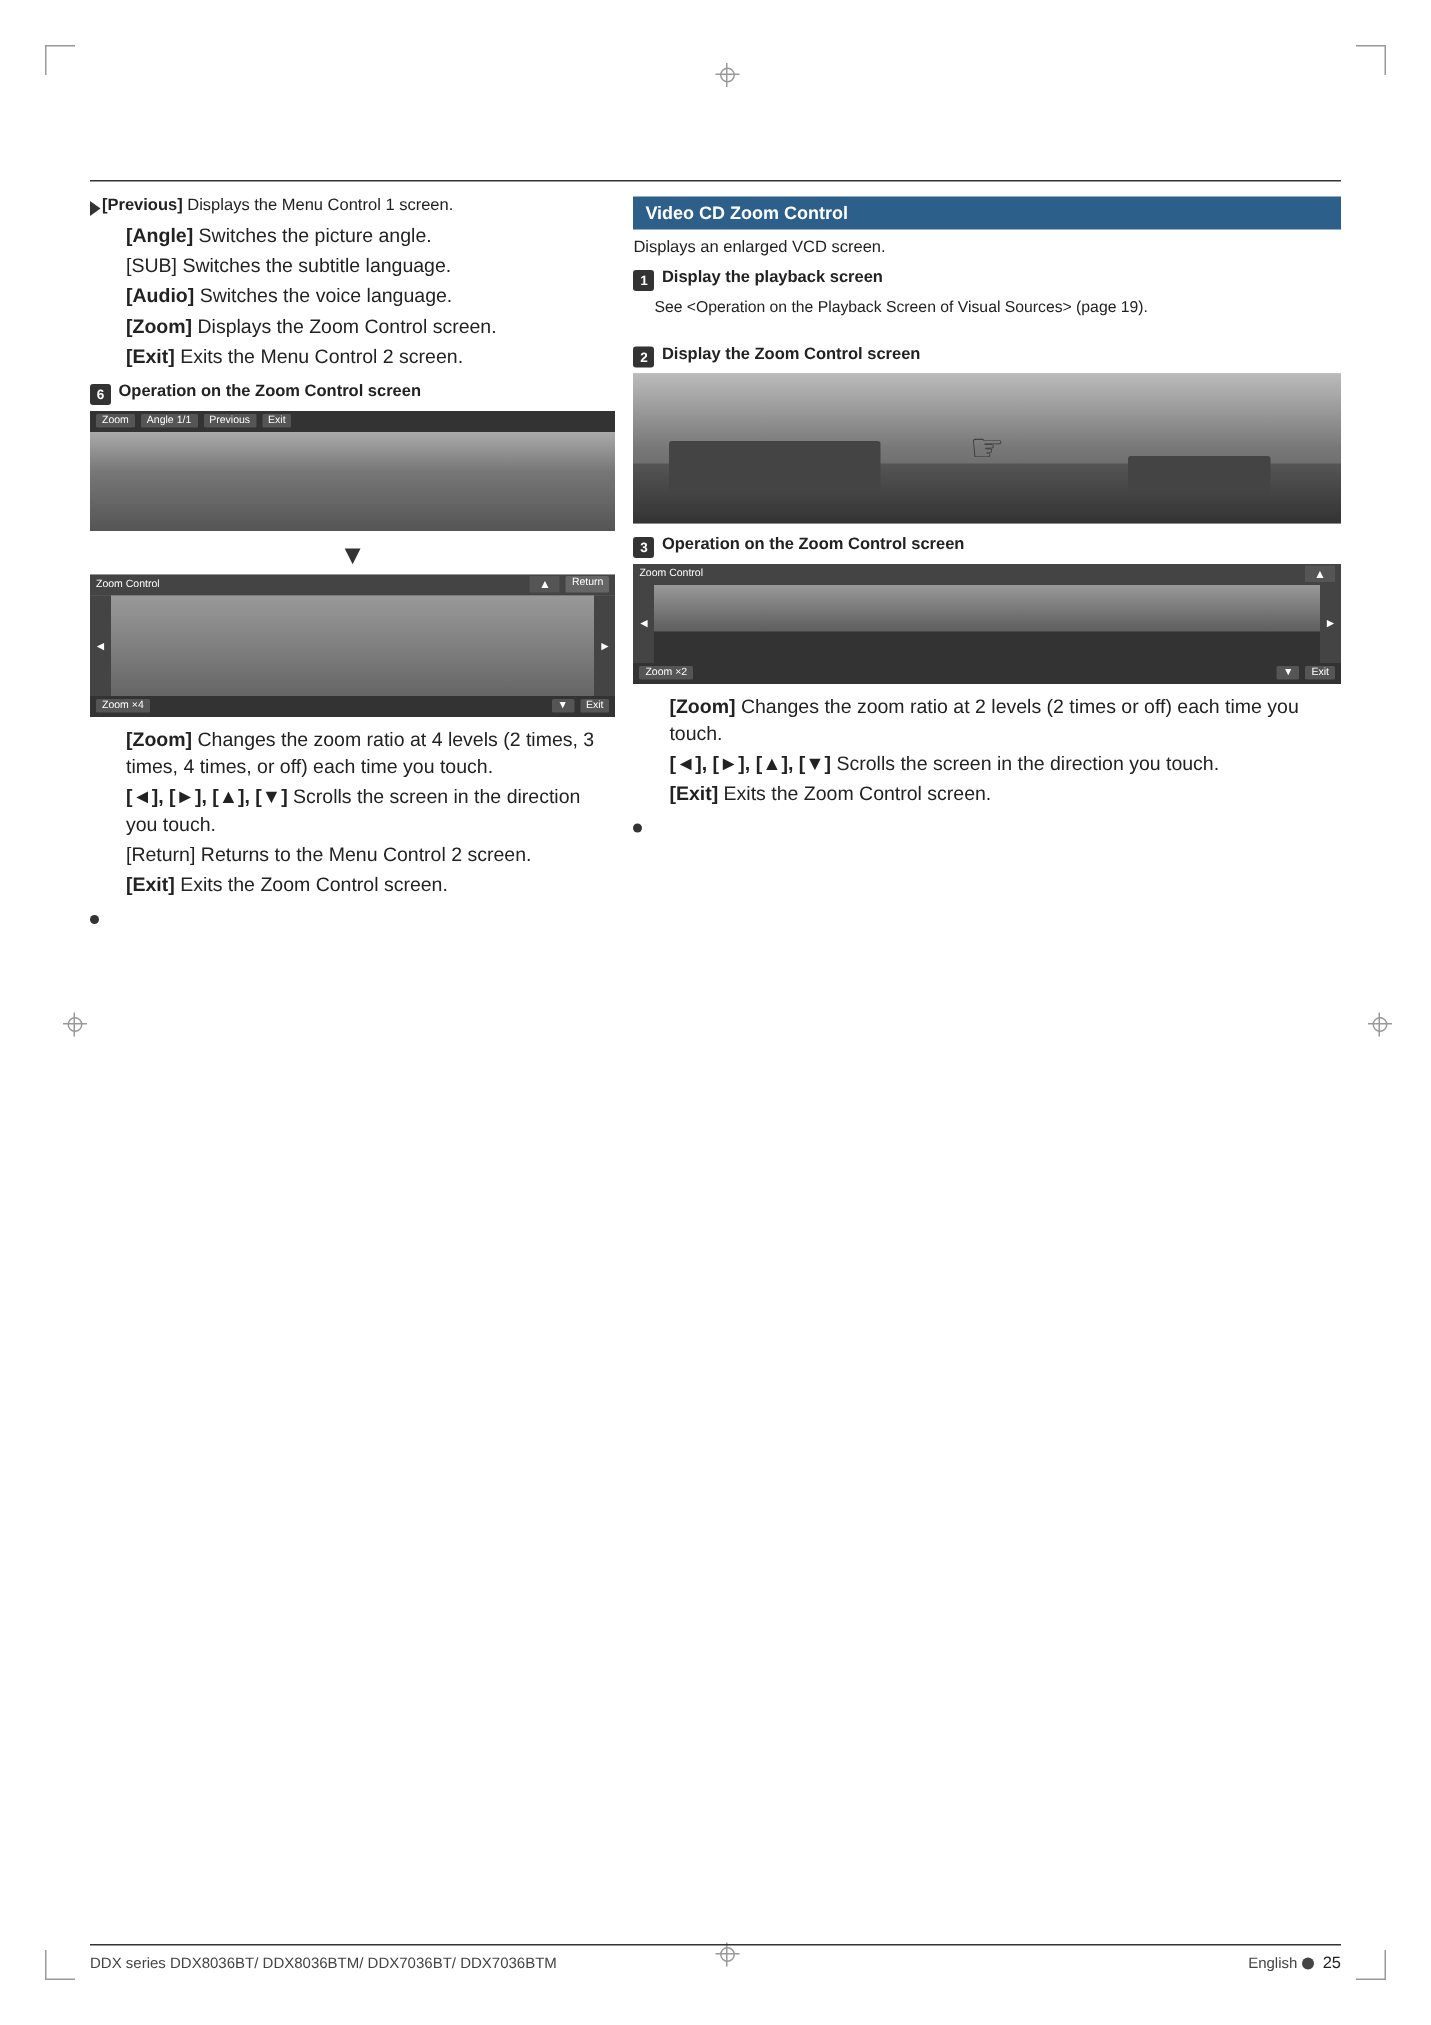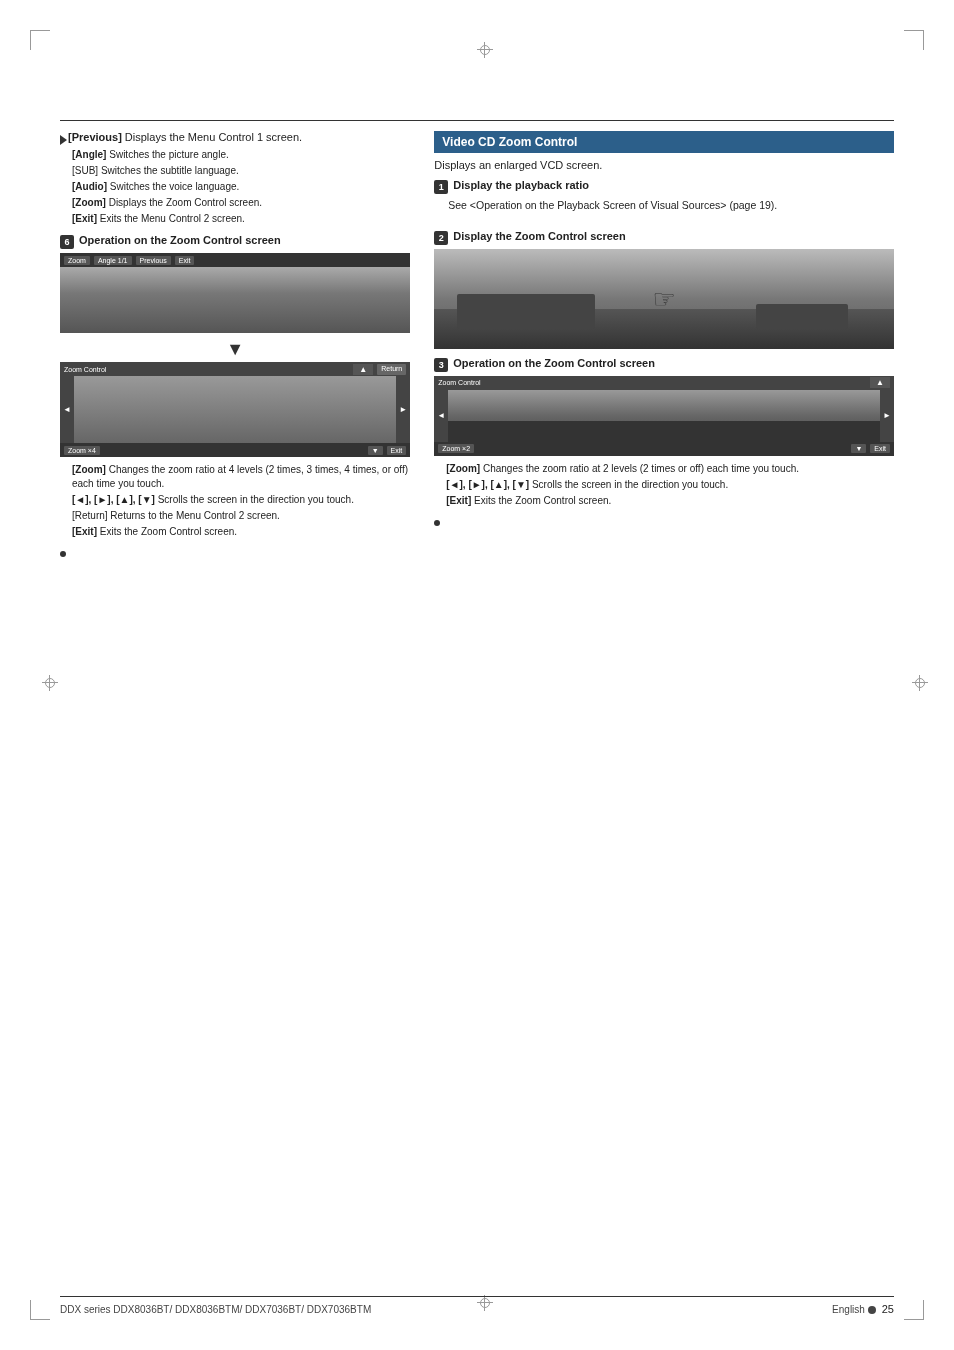--- a/index.html
+++ b/index.html
@@ -73,21 +73,21 @@
     .top-divider {
       width: 100%;
       height: 1px;
       background: #333;
       margin-bottom: 10px;
     }
 
     
     .two-col {
       display: flex;
-      gap: 24px;
+      gap: 12px;
       width: 100%;
     }
 
     .left-col {
       width: 42%;
       flex-shrink: 0;
     }
 
     .right-col {
       flex: 1;
@@ -333,22 +333,22 @@
     }
 
     .indent-text {
       margin-left: 14px;
       font-size: 10.5px;
       line-height: 1.4;
       margin-bottom: 17px;
     }
 
     .sub-item {
-      margin-left: 12px;
-      font-size: 10px;
+      margin-left: 24px;
+      font-size: 13px;
       line-height: 1.4;
       margin-bottom: 2px;
     }
 
     .section-gap {
       margin-bottom: 8px;
     }
 
     .tri-section {
       display: flex;
@@ -497,21 +497,21 @@
     <div class="right-col">
 
       <div class="right-header-box">
         <span>Video CD Zoom Control</span>
       </div>
 
       <div class="right-subtitle">Displays an enlarged VCD screen.</div>
 
       <div class="section-header">
         <span class="badge">1</span>
-        <span class="section-title">Display the playback ratio</span>
+        <span class="section-title">Display the playback screen</span>
       </div>
       <div class="indent-text">See &lt;Operation on the Playback Screen of Visual Sources&gt; (page 19).</div>
 
       <div class="section-header" style="margin-top:8px;">
         <span class="badge">2</span>
         <span class="section-title">Display the Zoom Control screen</span>
       </div>
 
       <div class="screen-img screen-img-right-large">
         <div style="position:relative;width:100%;height:100%;background:linear-gradient(180deg,#bbb 0%,#777 50%,#555 100%);">

